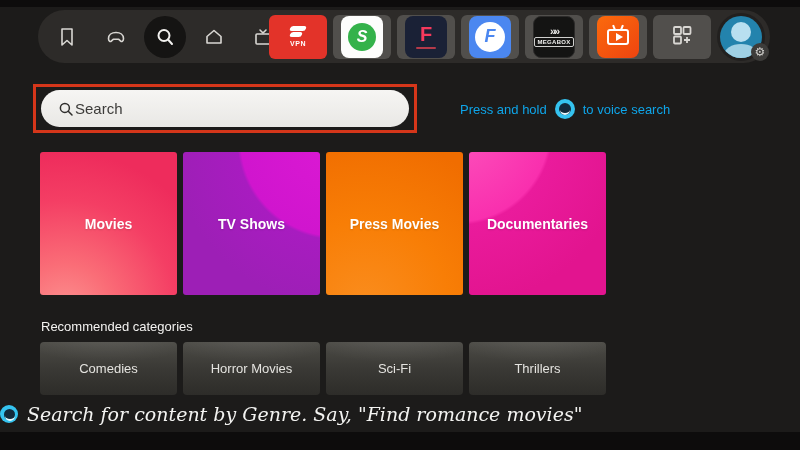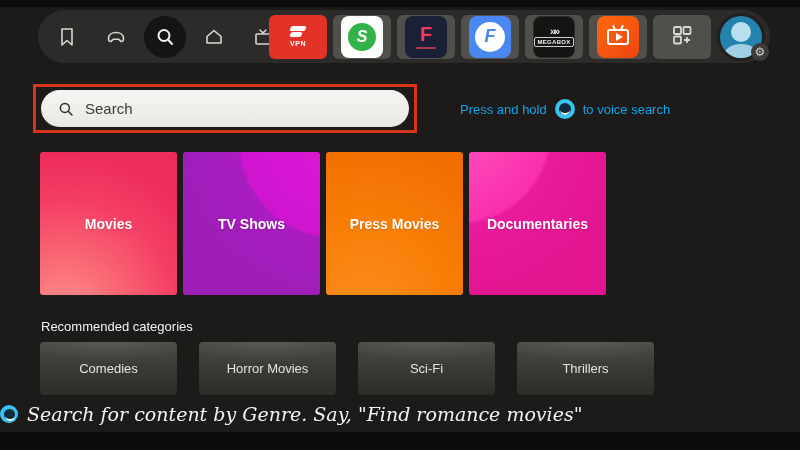--- a/index.html
+++ b/index.html
@@ -79,21 +79,21 @@
   }
 
   
   .search-annotation {
     position:absolute; left:33px; top:84px; width:384px; height:49px;
     border:3px solid #d5361a;
   }
   .search-pill {
     position:absolute; left:41px; top:90px; width:368px; height:37px;
     background:linear-gradient(180deg,#f6f5f3,#e9e8e5);
-    border-radius:19px; display:flex; align-items:center; padding-left:16px; gap:10px;
+    border-radius:19px; display:flex; align-items:center; padding-left:16px; gap:0;
   }
   .search-pill svg { width:18px; height:18px; stroke:#2e2d2c; fill:none; stroke-width:2; stroke-linecap:round; }
   .search-placeholder { color:#3c3b39; font-size:15px; }
 
   .voice-hint {
     position:absolute; left:460px; top:98px; height:22px;
     display:flex; align-items:center; gap:8px; color:#0ea5e9; font-size:13px;
   }
   .alexa-icon {
     width:20px; height:20px; border-radius:50%;
@@ -117,21 +117,21 @@
     text-shadow:0 1px 2px rgba(0,0,0,.15);
   }
   .t0 { background:radial-gradient(circle 150px at 25% 95%, #fcab35 0%, #f79312 60%, #f07e02 100%); }
   .t1 { background:radial-gradient(circle 160px at 18% 112%, #fc9290 0%, #fa6d77 30%, #f43e64 70%, #ee2c5c 100%); }
   .t2 { background:radial-gradient(circle 165px at 112% -8%, #dc19d4 0%, #d015ce 58%, #a81cc0 60%, #9d1fb6 100%); }
   .t3 { background:radial-gradient(circle 170px at 28% 108%, #fa8d1e 0%, #f87e06 50%, #f06d00 100%); }
   .t4 { background:radial-gradient(circle 175px at -8% -15%, #fd53bc 0%, #f92fae 52%, #ea1b9c 54%, #e2148f 100%); }
 
   
   .rec-title { position:absolute; left:41px; top:319px; font-size:13px; font-weight:normal; color:#f3f2f0; }
-  .cats { position:absolute; left:40px; top:342px; display:flex; gap:22px; }
+  .cats { position:absolute; left:40px; top:342px; display:flex; gap:6px; }
   .cat-btn {
     width:137px; height:53px; border-radius:4px; position:relative; overflow:hidden;
     background:linear-gradient(180deg,#4c4b46 0%, #3a3935 50%, #2d2c29 100%);
     display:flex; align-items:center; justify-content:center;
     color:#e4e3df; font-size:13px;
   }
   .cat-btn::before {
     content:""; position:absolute; left:-20%; top:-70%; width:140%; height:110%;
     border-radius:50%; background:radial-gradient(ellipse at center, rgba(255,255,255,.10), rgba(255,255,255,0) 70%);
   }

